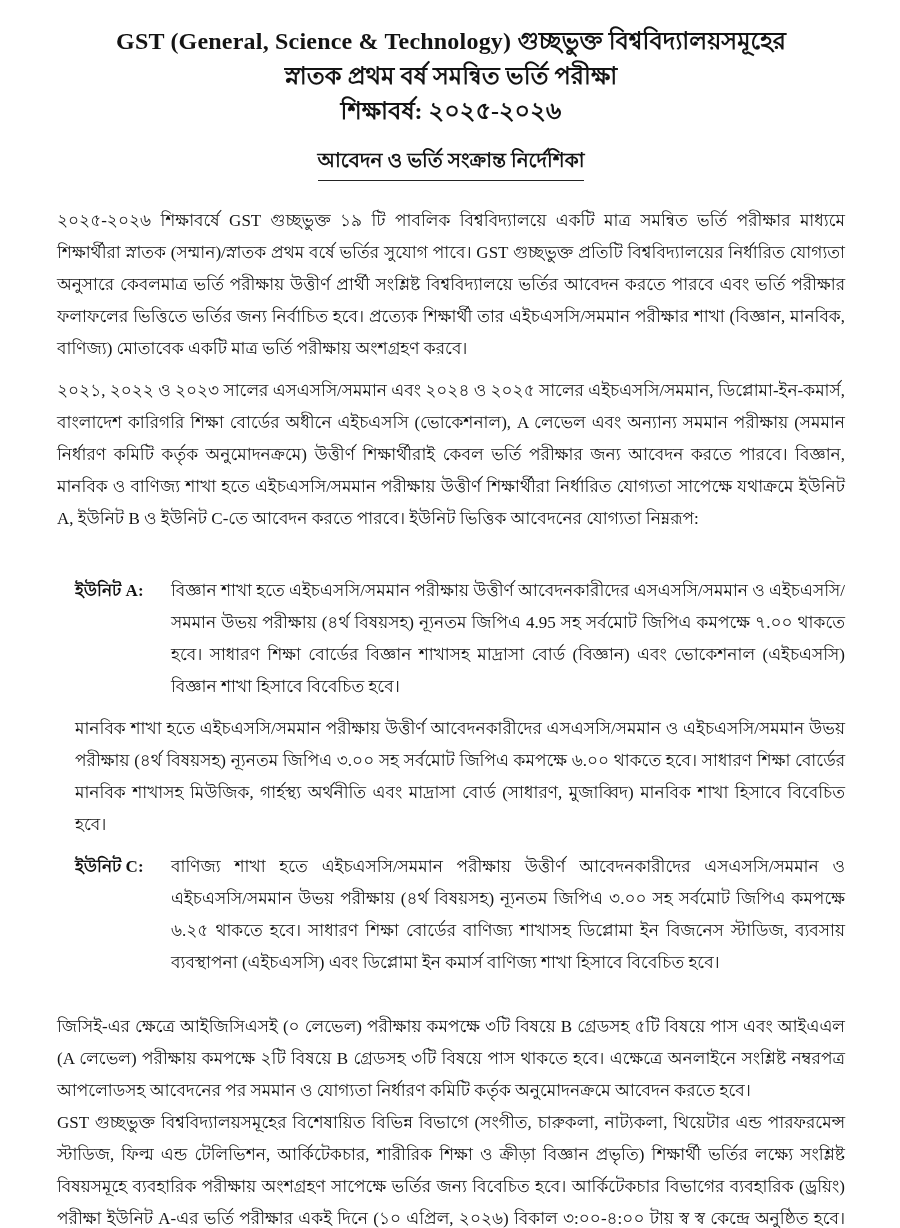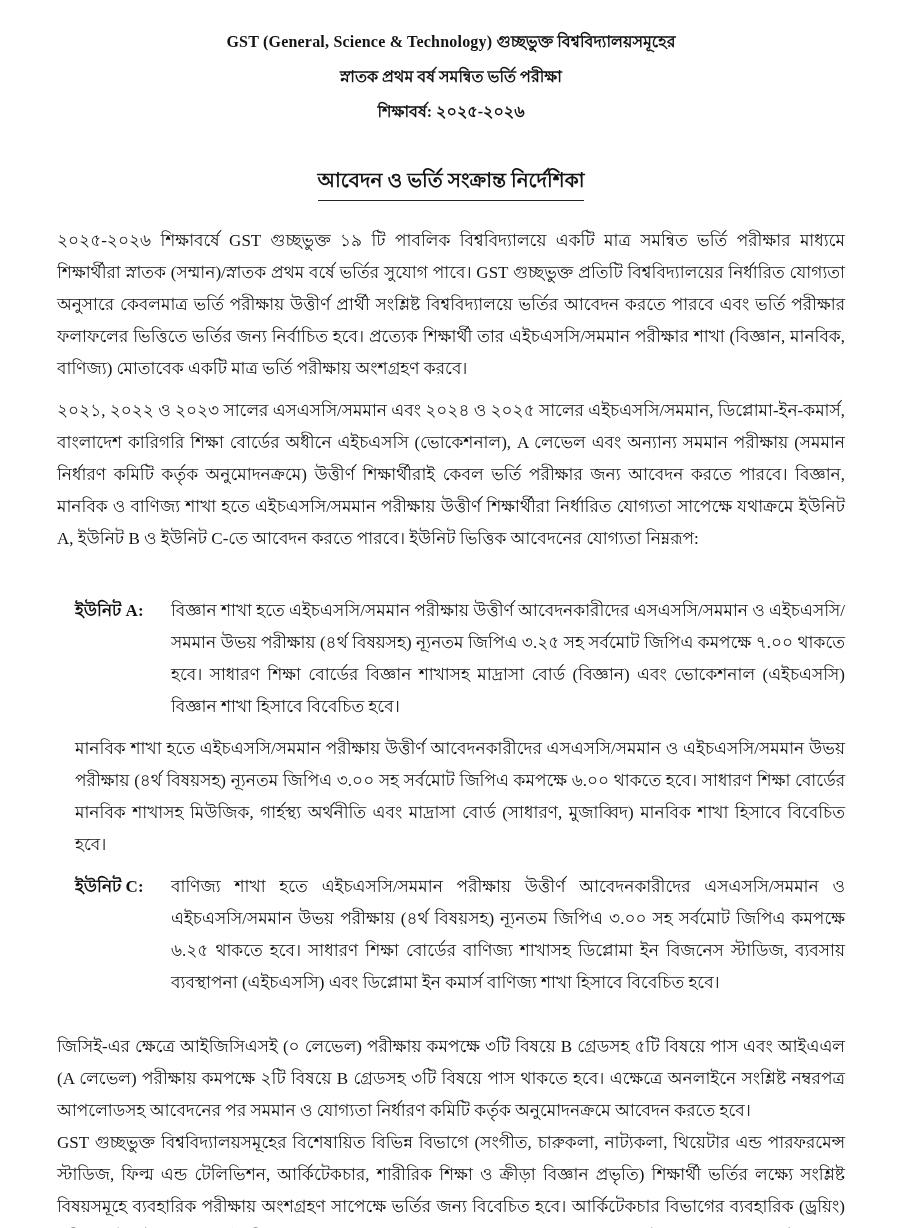--- a/index.html
+++ b/index.html
@@ -12,28 +12,28 @@
   }
   .page {
     width: 900px; height: 1228px;
     background: #ffffff;
     padding: 24px 55px 0 57px;
     overflow: hidden;
   }
   
   .doc-header { text-align: center; }
   .title-line {
-    font-size: 16px;
+    font-size: 24px;
     line-height: 35px;
     font-weight: 700;
     white-space: nowrap;
   }
   .title-line .en { font-weight: 600; letter-spacing: 0.2px; }
   
-  .doc-subtitle-wrap { text-align: center; margin-top: 36px; }
+  .doc-subtitle-wrap { text-align: center; margin-top: 16px; }
   .doc-subtitle {
     display: inline-block;
     font-size: 20px;
     font-weight: 700;
     padding-bottom: 2px;
     border-bottom: 1.5px solid #222;
   }
   
   .para {
     font-size: 17px;
@@ -92,21 +92,21 @@
   </div>
 
   <p class="para intro">২০২৫-২০২৬ শিক্ষাবর্ষে GST গুচ্ছভুক্ত ১৯ টি পাবলিক বিশ্ববিদ্যালয়ে একটি মাত্র সমন্বিত ভর্তি পরীক্ষার মাধ্যমে শিক্ষার্থীরা স্নাতক (সম্মান)/স্নাতক প্রথম বর্ষে ভর্তির সুযোগ পাবে। GST গুচ্ছভুক্ত প্রতিটি বিশ্ববিদ্যালয়ের নির্ধারিত যোগ্যতা অনুসারে কেবলমাত্র ভর্তি পরীক্ষায় উত্তীর্ণ প্রার্থী সংশ্লিষ্ট বিশ্ববিদ্যালয়ে ভর্তির আবেদন করতে পারবে এবং ভর্তি পরীক্ষার ফলাফলের ভিত্তিতে ভর্তির জন্য নির্বাচিত হবে। প্রত্যেক শিক্ষার্থী তার এইচএসসি/সমমান পরীক্ষার শাখা (বিজ্ঞান, মানবিক, বাণিজ্য) মোতাবেক একটি মাত্র ভর্তি পরীক্ষায় অংশগ্রহণ করবে।</p>
 
 
   <p class="para section-body">২০২১, ২০২২ ও ২০২৩ সালের এসএসসি/সমমান এবং ২০২৪ ও ২০২৫ সালের এইচএসসি/সমমান, ডিপ্লোমা-ইন-কমার্স, বাংলাদেশ কারিগরি শিক্ষা বোর্ডের অধীনে এইচএসসি (ভোকেশনাল), A লেভেল এবং অন্যান্য সমমান পরীক্ষায় (সমমান নির্ধারণ কমিটি কর্তৃক অনুমোদনক্রমে) উত্তীর্ণ শিক্ষার্থীরাই কেবল ভর্তি পরীক্ষার জন্য আবেদন করতে পারবে। বিজ্ঞান, মানবিক ও বাণিজ্য শাখা হতে এইচএসসি/সমমান পরীক্ষায় উত্তীর্ণ শিক্ষার্থীরা নির্ধারিত যোগ্যতা সাপেক্ষে যথাক্রমে ইউনিট A, ইউনিট B ও ইউনিট C-তে আবেদন করতে পারবে। ইউনিট ভিত্তিক আবেদনের যোগ্যতা নিম্নরূপ:</p>
 
   <div class="units">
     <div class="unit-row">
       <div class="unit-label">ইউনিট A:</div>
-      <div class="unit-text">বিজ্ঞান শাখা হতে এইচএসসি/সমমান পরীক্ষায় উত্তীর্ণ আবেদনকারীদের এসএসসি/সমমান ও এইচএসসি/সমমান উভয় পরীক্ষায় (৪র্থ বিষয়সহ) ন্যূনতম জিপিএ ৩.২৫ সহ সর্বমোট জিপিএ কমপক্ষে ৭.০০ থাকতে হবে। সাধারণ শিক্ষা বোর্ডের বিজ্ঞান শাখাসহ মাদ্রাসা বোর্ড (বিজ্ঞান) এবং ভোকেশনাল (এইচএসসি) বিজ্ঞান শাখা হিসাবে বিবেচিত হবে।</div>
+      <div class="unit-text">বিজ্ঞান শাখা হতে এইচএসসি/সমমান পরীক্ষায় উত্তীর্ণ আবেদনকারীদের এসএসসি/সমমান ও এইচএসসি/সমমান উভয় পরীক্ষায় (৪র্থ বিষয়সহ) ন্যূনতম জিপিএ 4.95 সহ সর্বমোট জিপিএ কমপক্ষে ৭.০০ থাকতে হবে। সাধারণ শিক্ষা বোর্ডের বিজ্ঞান শাখাসহ মাদ্রাসা বোর্ড (বিজ্ঞান) এবং ভোকেশনাল (এইচএসসি) বিজ্ঞান শাখা হিসাবে বিবেচিত হবে।</div>
     </div>
     <div class="unit-row">
       <div class="unit-text">মানবিক শাখা হতে এইচএসসি/সমমান পরীক্ষায় উত্তীর্ণ আবেদনকারীদের এসএসসি/সমমান ও এইচএসসি/সমমান উভয় পরীক্ষায় (৪র্থ বিষয়সহ) ন্যূনতম জিপিএ ৩.০০ সহ সর্বমোট জিপিএ কমপক্ষে ৬.০০ থাকতে হবে। সাধারণ শিক্ষা বোর্ডের মানবিক শাখাসহ মিউজিক, গার্হস্থ্য অর্থনীতি এবং মাদ্রাসা বোর্ড (সাধারণ, মুজাব্বিদ) মানবিক শাখা হিসাবে বিবেচিত হবে।</div>
     </div>
     <div class="unit-row">
       <div class="unit-label">ইউনিট C:</div>
       <div class="unit-text">বাণিজ্য শাখা হতে এইচএসসি/সমমান পরীক্ষায় উত্তীর্ণ আবেদনকারীদের এসএসসি/সমমান ও এইচএসসি/সমমান উভয় পরীক্ষায় (৪র্থ বিষয়সহ) ন্যূনতম জিপিএ ৩.০০ সহ সর্বমোট জিপিএ কমপক্ষে ৬.২৫ থাকতে হবে। সাধারণ শিক্ষা বোর্ডের বাণিজ্য শাখাসহ ডিপ্লোমা ইন বিজনেস স্টাডিজ, ব্যবসায় ব্যবস্থাপনা (এইচএসসি) এবং ডিপ্লোমা ইন কমার্স বাণিজ্য শাখা হিসাবে বিবেচিত হবে।</div>
     </div>
   </div>
 

